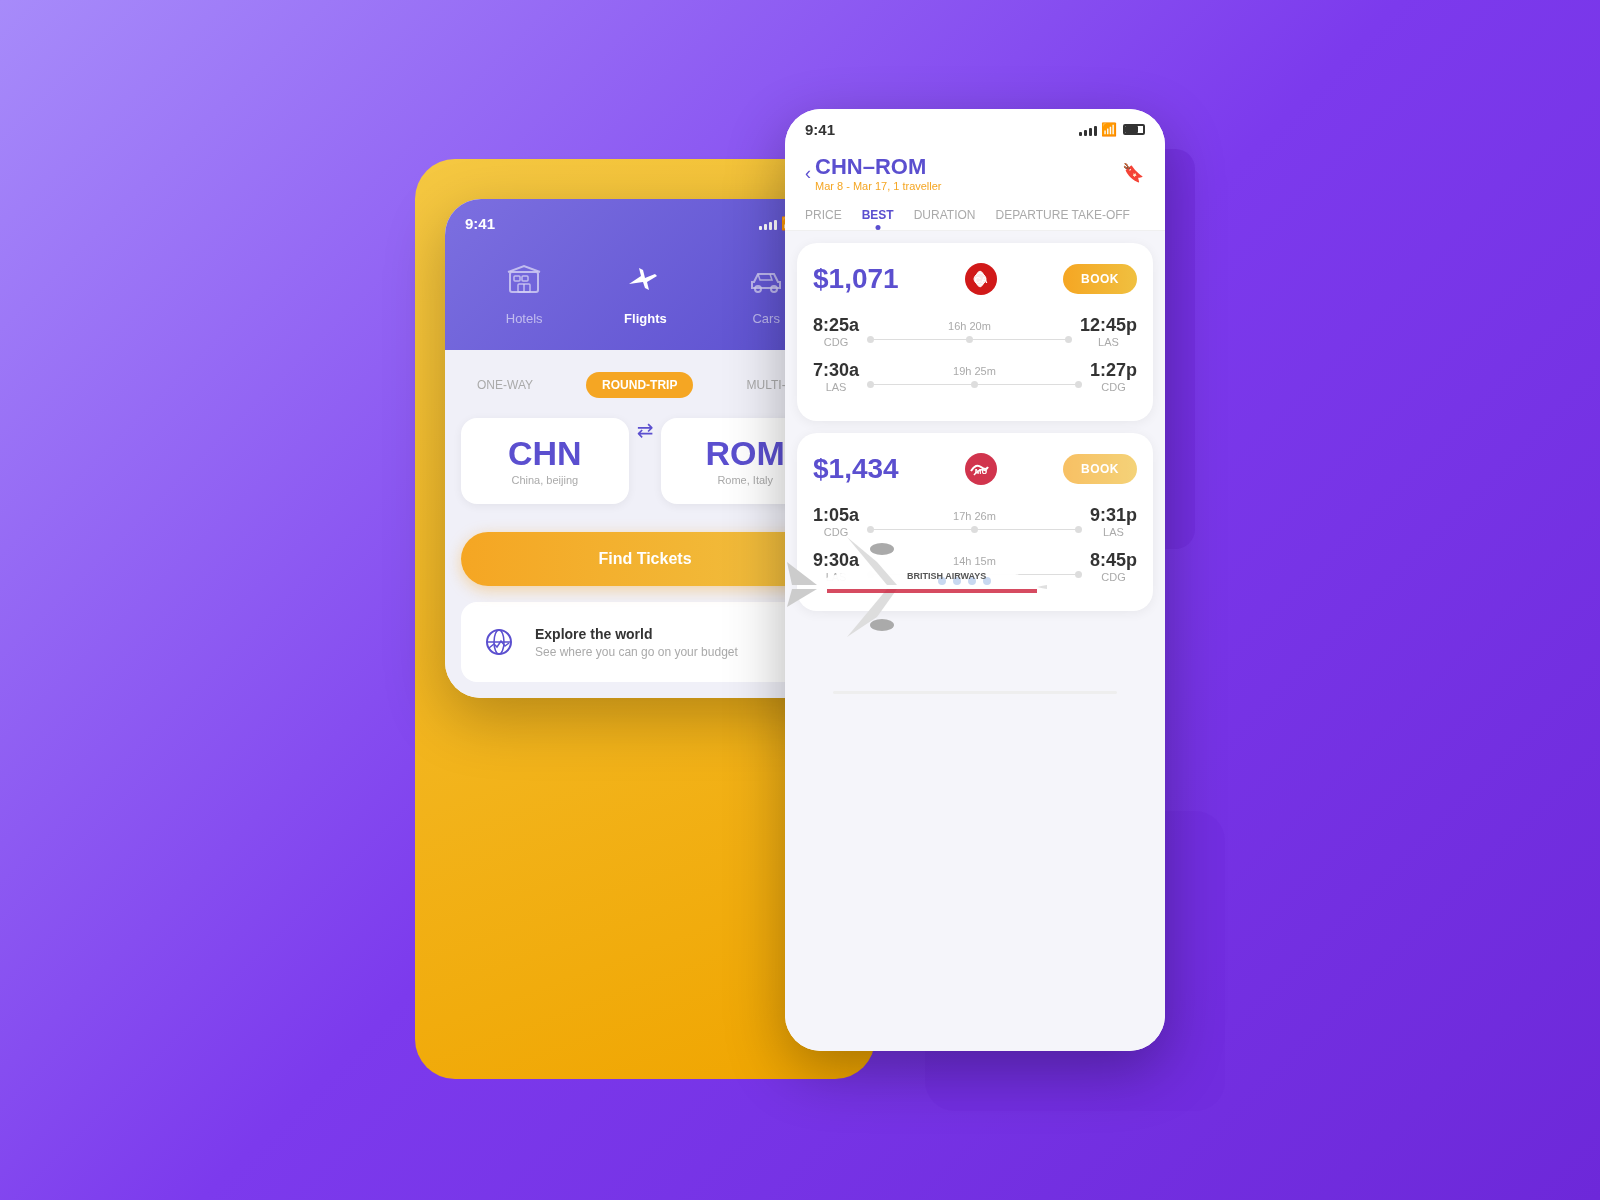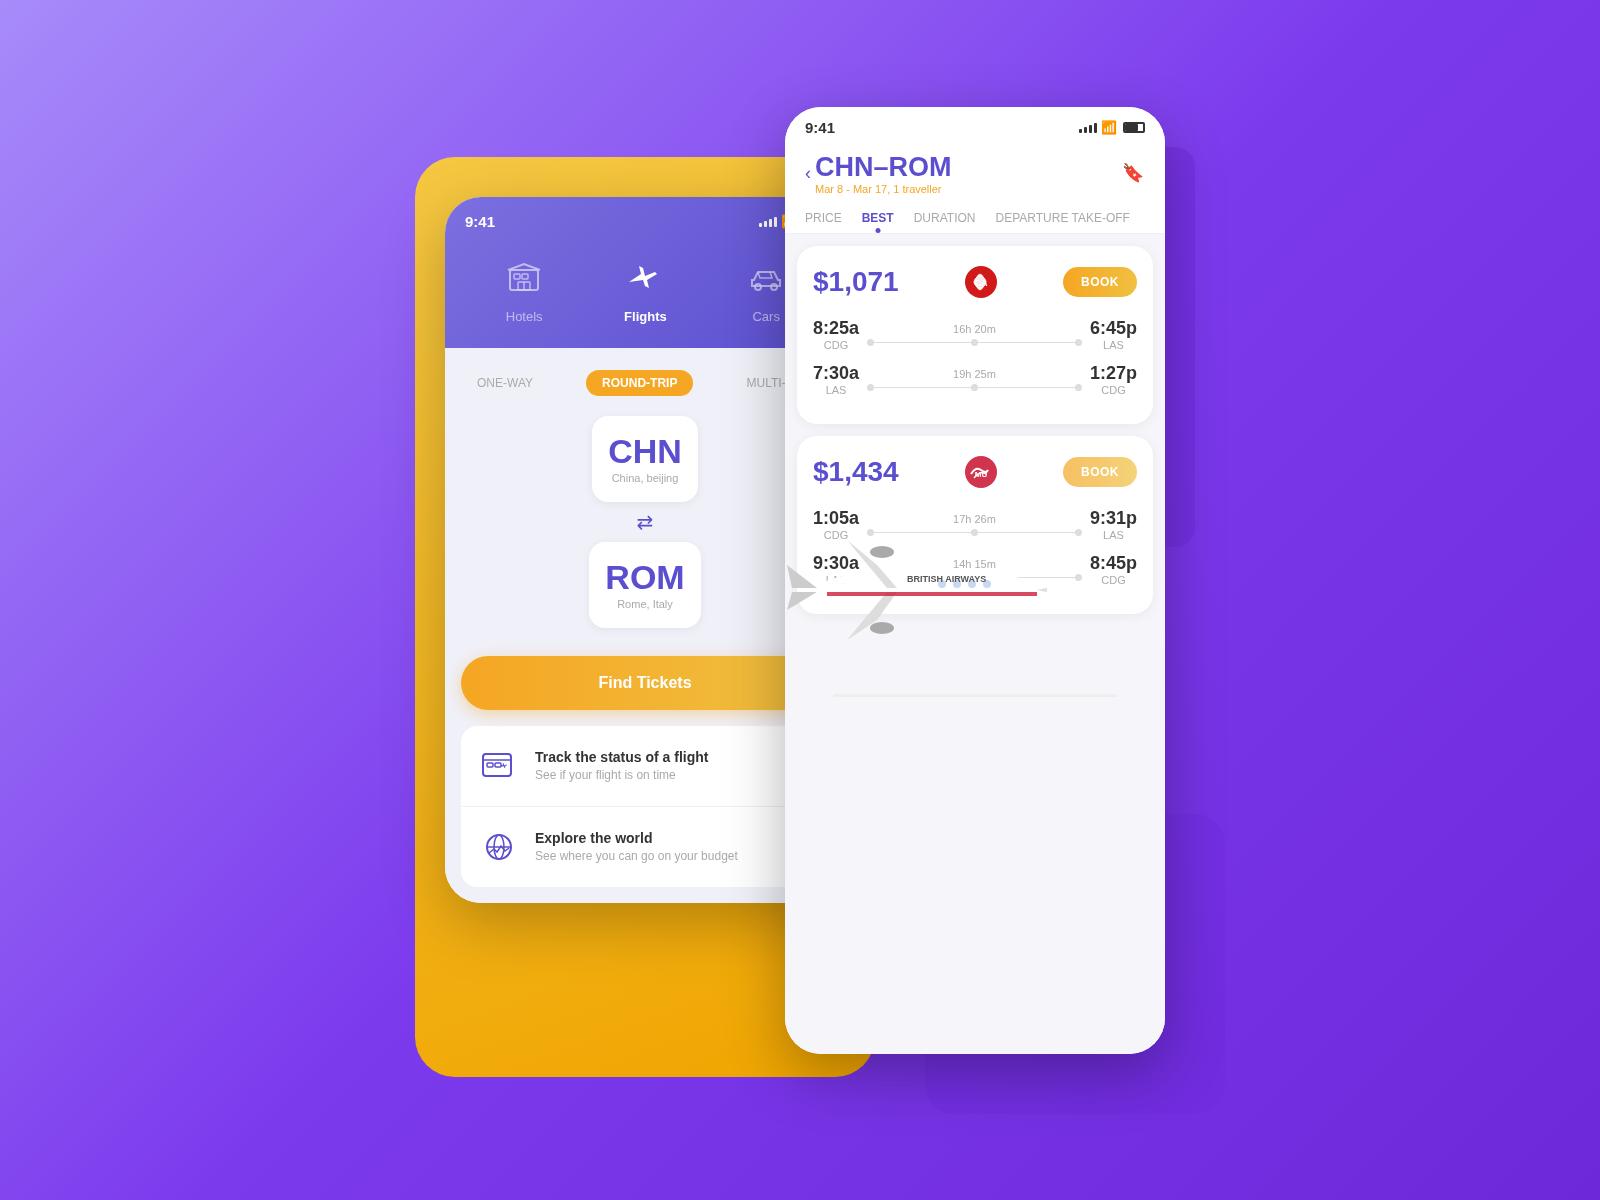--- a/index.html
+++ b/index.html
@@ -182,24 +182,22 @@
       background: #f5a623;
       color: white;
       border-radius: 20px;
       font-weight: 600;
       padding: 6px 16px;
     }
 
     
     .airport-row {
       display: flex;
-      align-items: center;
       gap: 8px;
       margin-bottom: 12px;
-      flex-direction: column;
     }
 
     .airport-card {
       flex: 1;
       background: white;
       border-radius: 16px;
       padding: 18px 16px;
       text-align: center;
       box-shadow: 0 2px 10px rgba(0,0,0,0.06);
     }
@@ -359,21 +357,21 @@
       gap: 4px;
       cursor: pointer;
     }
 
     .back-arrow {
       font-size: 18px;
       color: #5b4fcf;
     }
 
     .route-title {
-      font-size: 27px;
+      font-size: 22px;
       font-weight: 700;
       color: #5b4fcf;
     }
 
     .route-subtitle {
       font-size: 11px;
       color: #f5a623;
     }
 
     .bookmark-icon {
@@ -657,35 +655,20 @@
         </div>
 
         
         <button class="find-btn">Find Tickets</button>
 
         
         <div class="feature-list">
           <div class="feature-item">
             <div class="feature-icon">
               <svg width="40" height="36" viewBox="0 0 40 36" fill="none">
-                <rect x="4" y="6" width="28" height="22" rx="3" stroke="#5b4fcf" stroke-width="2" fill="none"></rect>
-                <line x1="4" y1="12" x2="32" y2="12" stroke="#5b4fcf" stroke-width="1.5"></line>
-                <rect x="8" y="15" width="6" height="4" rx="1" stroke="#5b4fcf" stroke-width="1.5" fill="none"></rect>
-                <rect x="16" y="15" width="6" height="4" rx="1" stroke="#5b4fcf" stroke-width="1.5" fill="none"></rect>
-                <path d="M22 24 L28 20 L27 17 L29 18 L30 22 L34 20 L35 21 L31 24 L32 27 L30 26 L29 23 Z" fill="#5b4fcf" transform="scale(0.55) translate(16, 10)"></path>
-              </svg>
-            </div>
-            <div class="feature-text">
-              <h4>Track the status of a flight</h4>
-              <p>See if your flight is on time</p>
-            </div>
-          </div>
-          <div class="feature-item">
-            <div class="feature-icon">
-              <svg width="40" height="36" viewBox="0 0 40 36" fill="none">
                 <circle cx="20" cy="18" r="12" stroke="#5b4fcf" stroke-width="2" fill="none"></circle>
                 <ellipse cx="20" cy="18" rx="5" ry="12" stroke="#5b4fcf" stroke-width="1.5" fill="none"></ellipse>
                 <line x1="8" y1="18" x2="32" y2="18" stroke="#5b4fcf" stroke-width="1.5"></line>
                 <path d="M10 24 L15 20 L18 23 L22 17 L26 22 L30 19" stroke="#5b4fcf" stroke-width="1.5" fill="none"></path>
               </svg>
             </div>
             <div class="feature-text">
               <h4>Explore the world</h4>
               <p>See where you can go on your budget</p>
             </div>
@@ -760,21 +743,21 @@
             <div class="segment-duration">16h 20m</div>
             <div class="segment-line">
               <div class="seg-dot"></div>
               <div class="seg-line"></div>
               <div class="seg-dot"></div>
               <div class="seg-line"></div>
               <div class="seg-end"></div>
             </div>
           </div>
           <div class="flight-endpoint right">
-            <div class="segment-time">6:45p</div>
+            <div class="segment-time">12:45p</div>
             <div class="segment-airport">LAS</div>
           </div>
         </div>
 
         <div class="flight-segment">
           <div class="flight-endpoint">
             <div class="segment-time">7:30a</div>
             <div class="segment-airport">LAS</div>
           </div>
           <div class="segment-middle">

